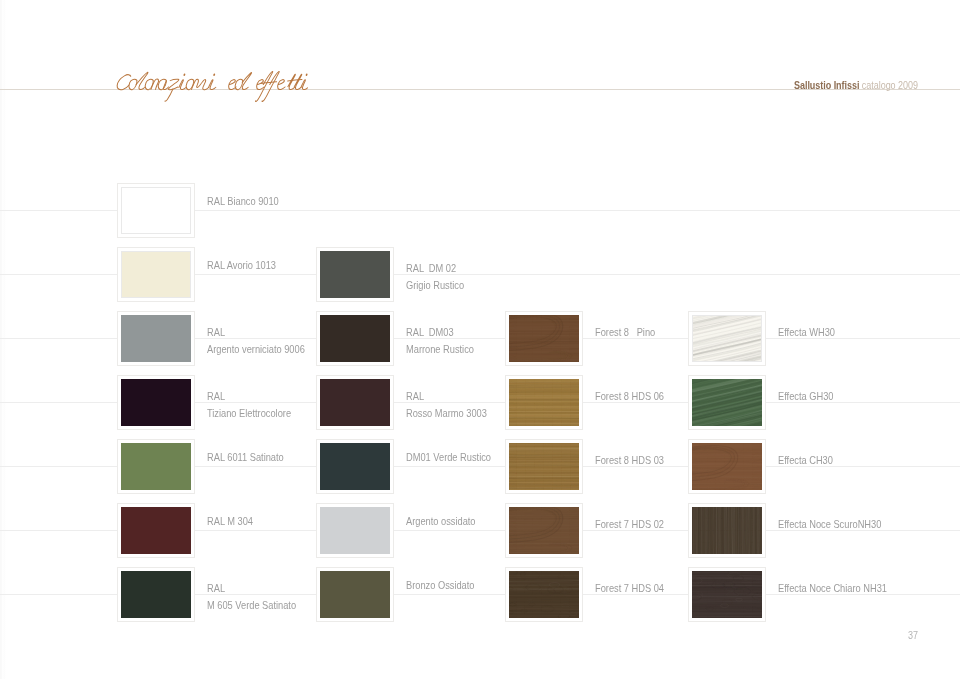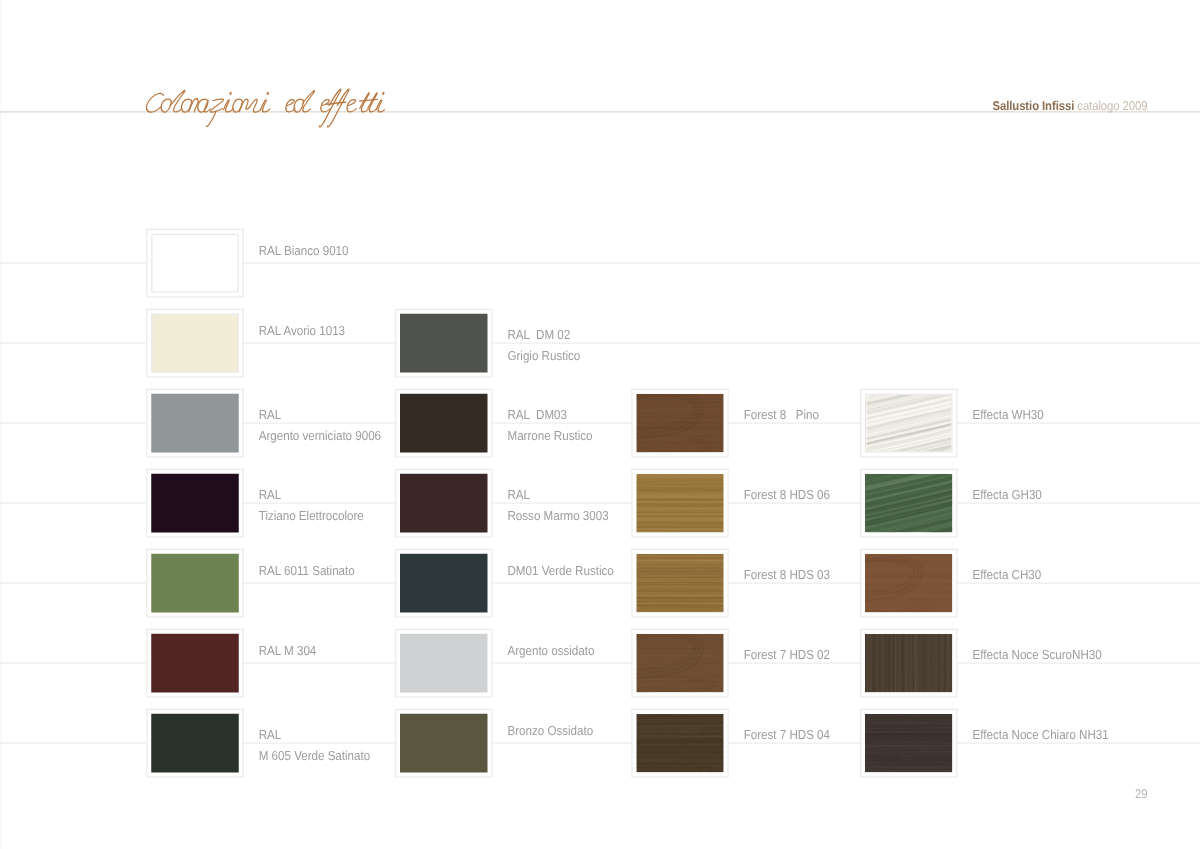--- a/index.html
+++ b/index.html
@@ -814,14 +814,14 @@
             <ellipse cx="46.4" cy="6.9" rx="5.1" ry="2.2" stroke="rgb(49,40,37)" stroke-opacity="0.20" fill="none" stroke-width="0.89"></ellipse>
             <ellipse cx="42.8" cy="44.5" rx="9.8" ry="4.3" stroke="rgb(79,69,66)" stroke-opacity="0.19" fill="none" stroke-width="0.62"></ellipse>
             <ellipse cx="45.8" cy="14.7" rx="7.4" ry="3.2" stroke="rgb(53,43,40)" stroke-opacity="0.14" fill="none" stroke-width="0.60"></ellipse>
             <ellipse cx="42.2" cy="4.4" rx="6.4" ry="2.8" stroke="rgb(81,71,67)" stroke-opacity="0.20" fill="none" stroke-width="0.85"></ellipse>
           </svg>
         </div>
       </div>
       <div class="lbl" style="left: 778px; color: rgb(157, 157, 157); top: 580px;"><span>Effecta Noce Chiaro NH31</span></div>
     </div>
 
-  <div class="pageno">29</div>
+  <div class="pageno">37</div>
 </div>
 
 </body></html>

